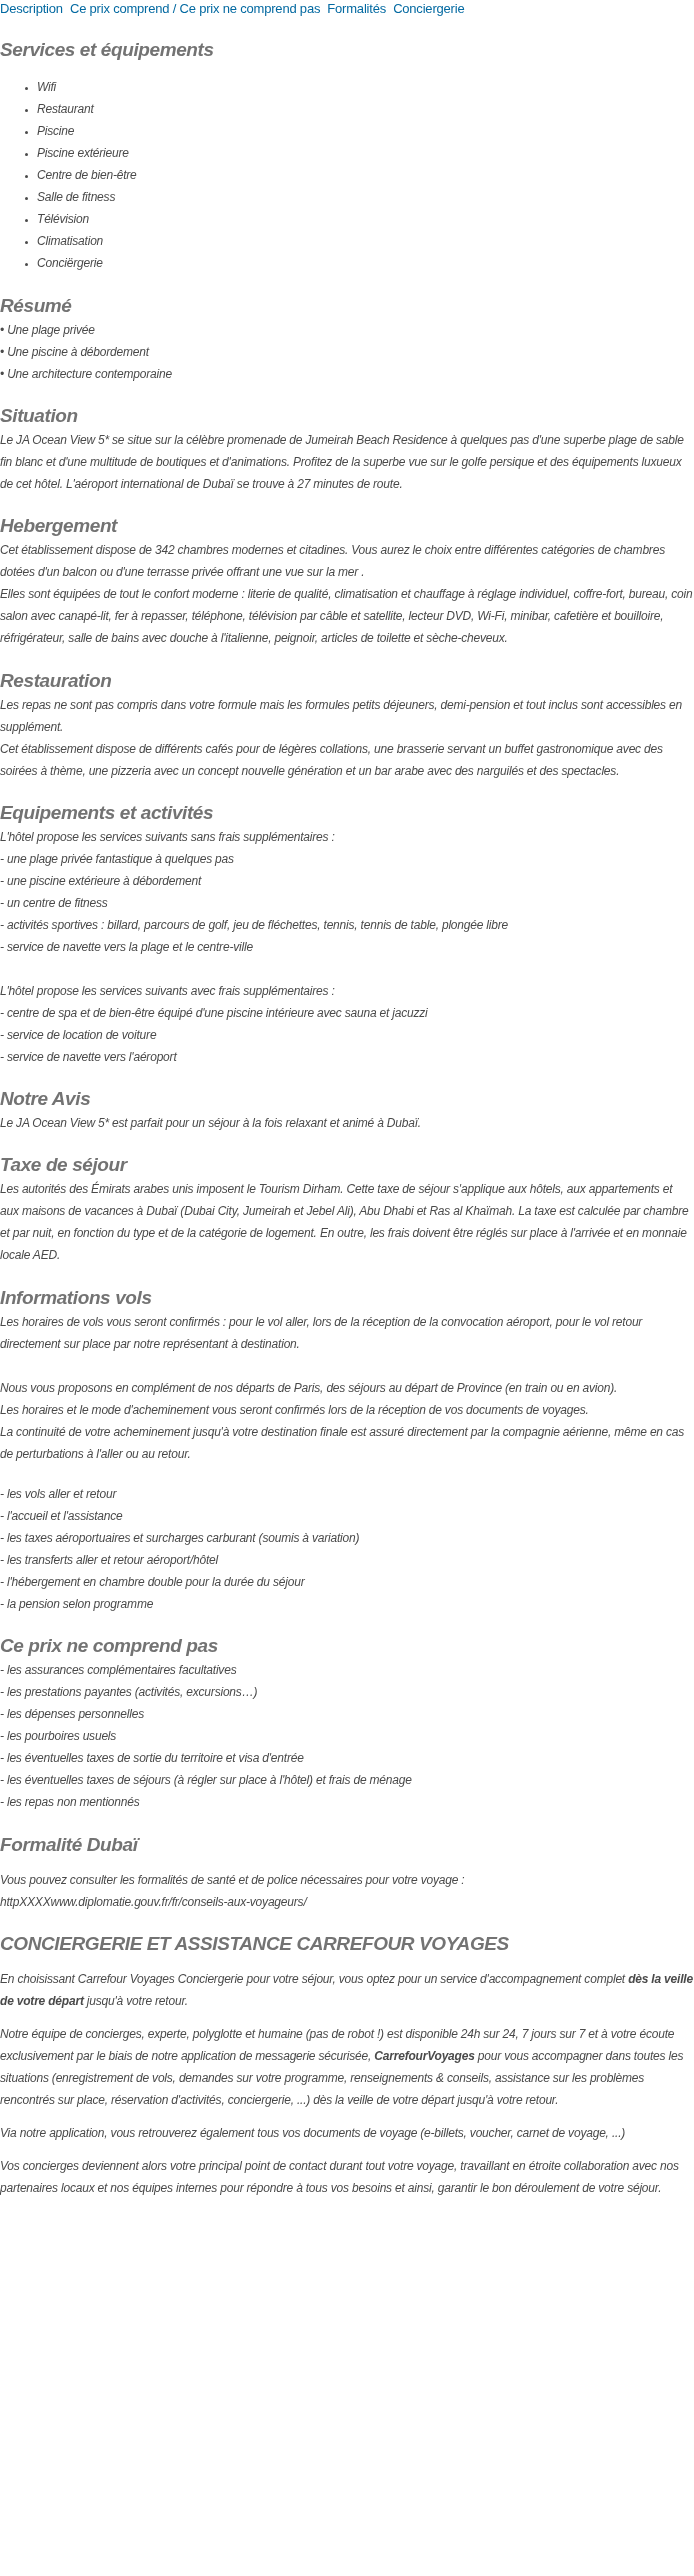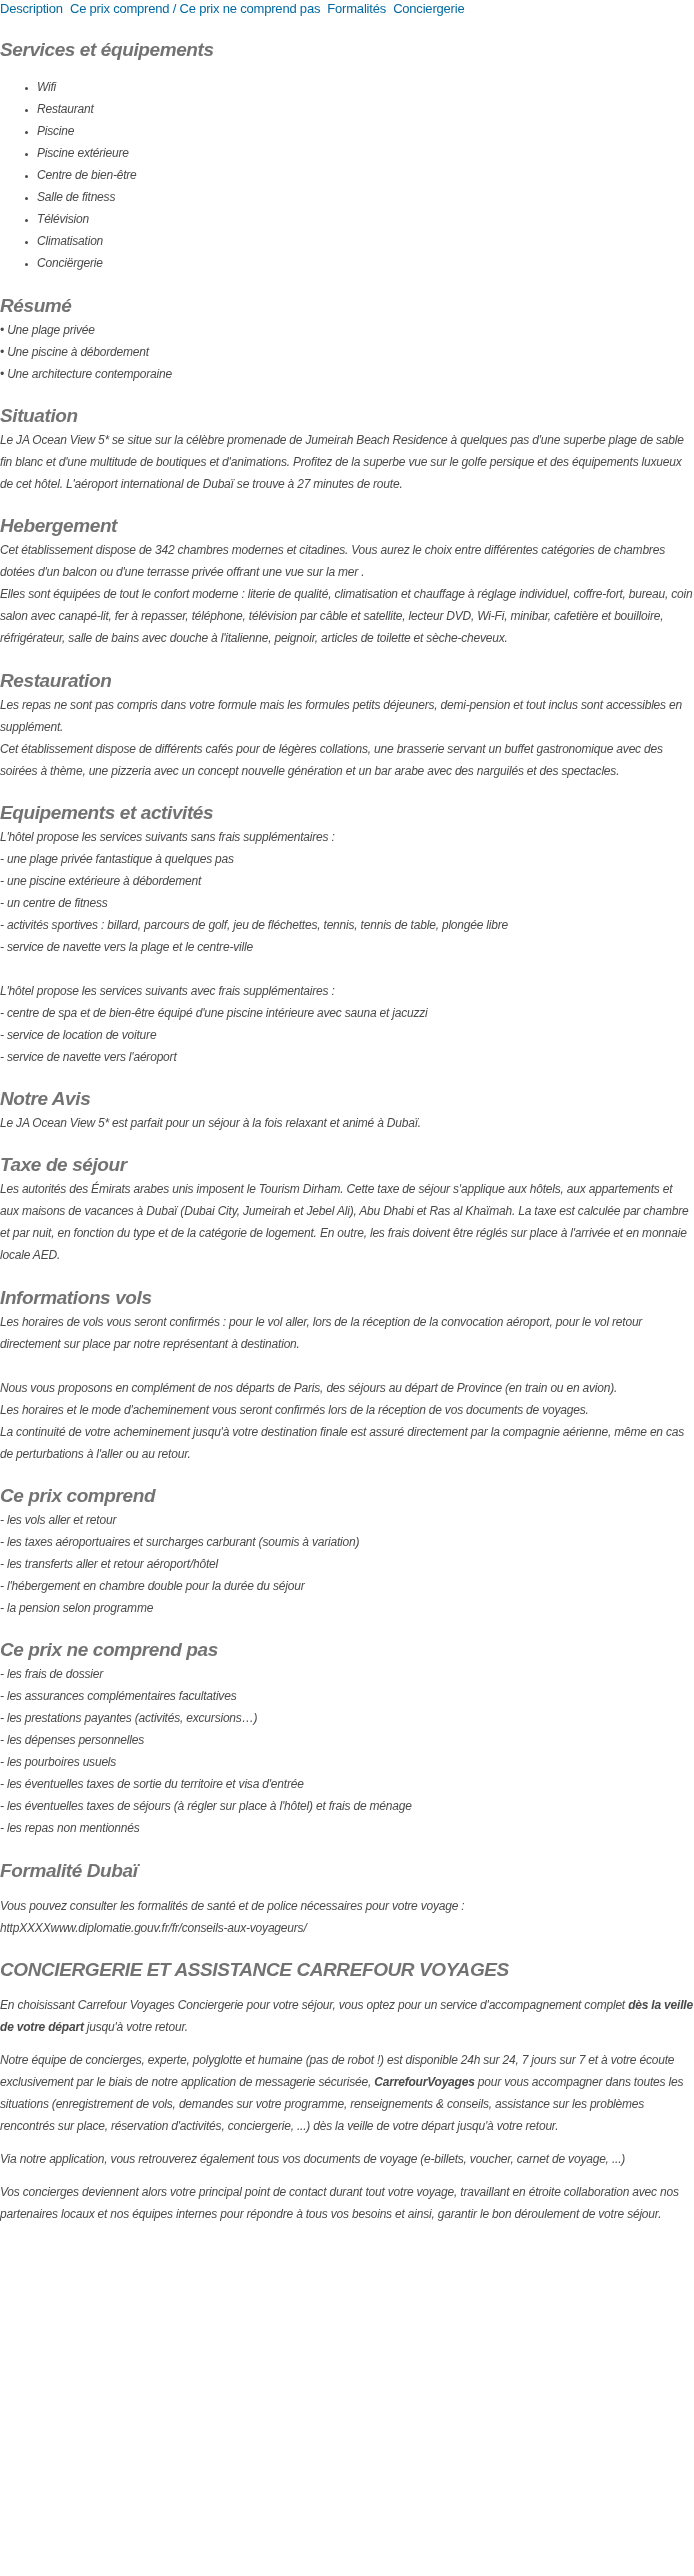--- a/index.html
+++ b/index.html
@@ -111,31 +111,30 @@
   <div class="sec">
     <h2>Informations vols</h2>
     <p>Les horaires de vols vous seront confirmés : pour le vol aller, lors de la réception de la convocation aéroport, pour le vol retour directement sur place par notre représentant à destination.</p>
     <div class="gap"></div>
     <p>Nous vous proposons en complément de nos départs de Paris, des séjours au départ de Province (en train ou en avion).</p>
     <p>Les horaires et le mode d'acheminement vous seront confirmés lors de la réception de vos documents de voyages.</p>
     <p>La continuité de votre acheminement jusqu'à votre destination finale est assuré directement par la compagnie aérienne, même en cas de perturbations à l'aller ou au retour.</p>
   </div>
 
   <div class="sec">
-    <h2>Ce prix comprend</h2>
     <div class="line">- les vols aller et retour</div>
+    <div class="line">- l'accueil et l'assistance</div>
     <div class="line">- les taxes aéroportuaires et surcharges carburant (soumis à variation)</div>
     <div class="line">- les transferts aller et retour aéroport/hôtel</div>
     <div class="line">- l'hébergement en chambre double pour la durée du séjour</div>
     <div class="line">- la pension selon programme</div>
   </div>
 
   <div class="sec">
     <h2>Ce prix ne comprend pas</h2>
-    <div class="line">- les frais de dossier</div>
     <div class="line">- les assurances complémentaires facultatives</div>
     <div class="line">- les prestations payantes (activités, excursions…)</div>
     <div class="line">- les dépenses personnelles</div>
     <div class="line">- les pourboires usuels</div>
     <div class="line">- les éventuelles taxes de sortie du territoire et visa d'entrée</div>
     <div class="line">- les éventuelles taxes de séjours (à régler sur place à l'hôtel) et frais de ménage</div>
     <div class="line">- les repas non mentionnés</div>
   </div>
 
   <div class="sec">

